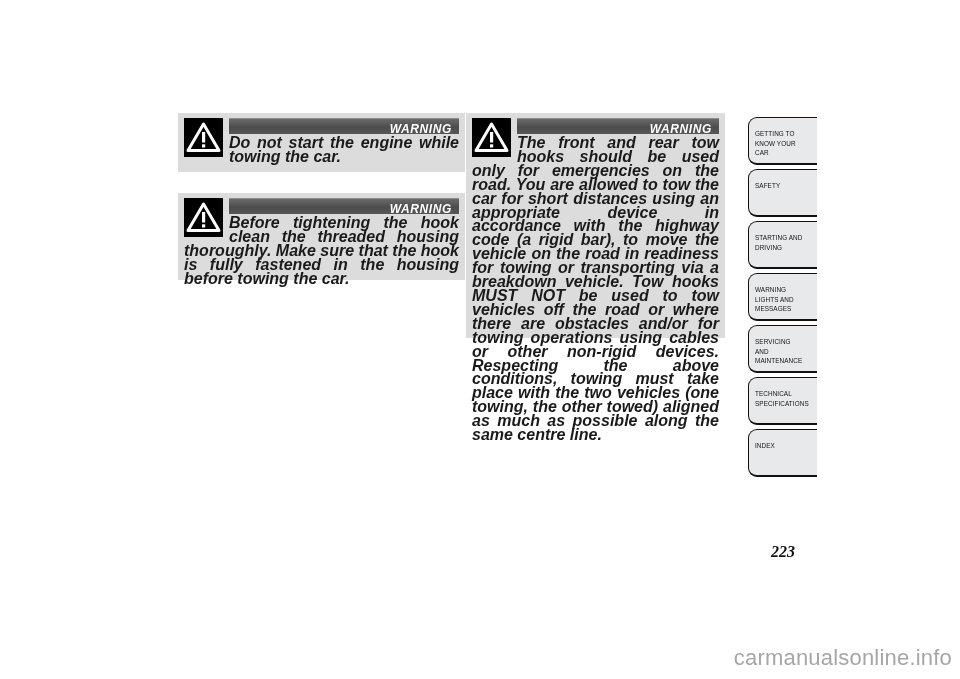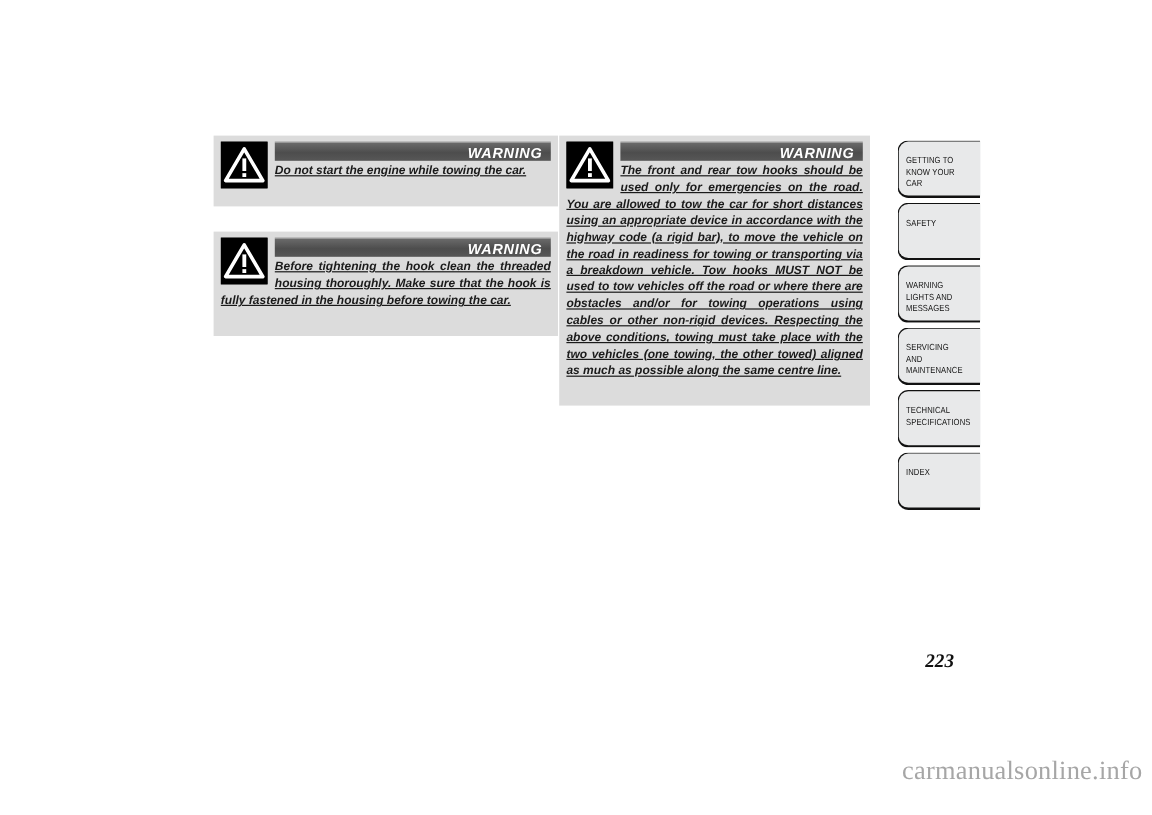--- a/index.html
+++ b/index.html
@@ -64,25 +64,24 @@
     font-style: italic;
     font-size: 12px;
     line-height: 15px;
     letter-spacing: 0.6px;
     display: inline-block;
   }
 
   .warn-body {
     font-weight: bold;
     font-style: italic;
-    font-size: 10px;
+    font-size: 16px;
     line-height: 13.9px;
     color: #1a1a1a;
     margin-top: 1px;
-    text-decoration: underline;
   }
   .warn-body .indent-pad {
     float: left;
     width: 45px;
     height: 26px;
   }
   .warn-body p {
     margin: 0;
     text-align: justify;
     text-justify: inter-word;
@@ -167,26 +166,26 @@
     font-weight: bold;
     color: #111111;
     font-family: "Liberation Serif", serif;
     font-style: italic;
   }
 
   
   .watermark {
     position: absolute;
     left: 0;
-    bottom: 24px;
+    bottom: 8px;
     width: 952px;
     text-align: right;
     font-size: 22px;
     color: #a6a6a6;
-    font-family: Liberation Serif, serif;
+    font-family: Liberation Sans, sans-serif;
     letter-spacing: 0.2px;
   }
 </style>
 </head>
 <body>
 
 <div class="page">
 
   <div class="warning-box" id="warning-box-1">
     <div class="warn-head">
@@ -249,20 +248,23 @@
   </div>
 
   <div class="tabs">
     <div class="tab">
       <div class="tab-label">GETTING TO KNOW YOUR CAR</div>
     </div>
     <div class="tab">
       <div class="tab-label">SAFETY</div>
     </div>
     <div class="tab">
+      <div class="tab-label">STARTING AND DRIVING</div>
+    </div>
+    <div class="tab">
       <div class="tab-label">WARNING LIGHTS AND MESSAGES</div>
     </div>
     <div class="tab">
       <div class="tab-label">SERVICING AND MAINTENANCE</div>
     </div>
     <div class="tab">
       <div class="tab-label">TECHNICAL SPECIFICATIONS</div>
     </div>
     <div class="tab">
       <div class="tab-label">INDEX</div>

